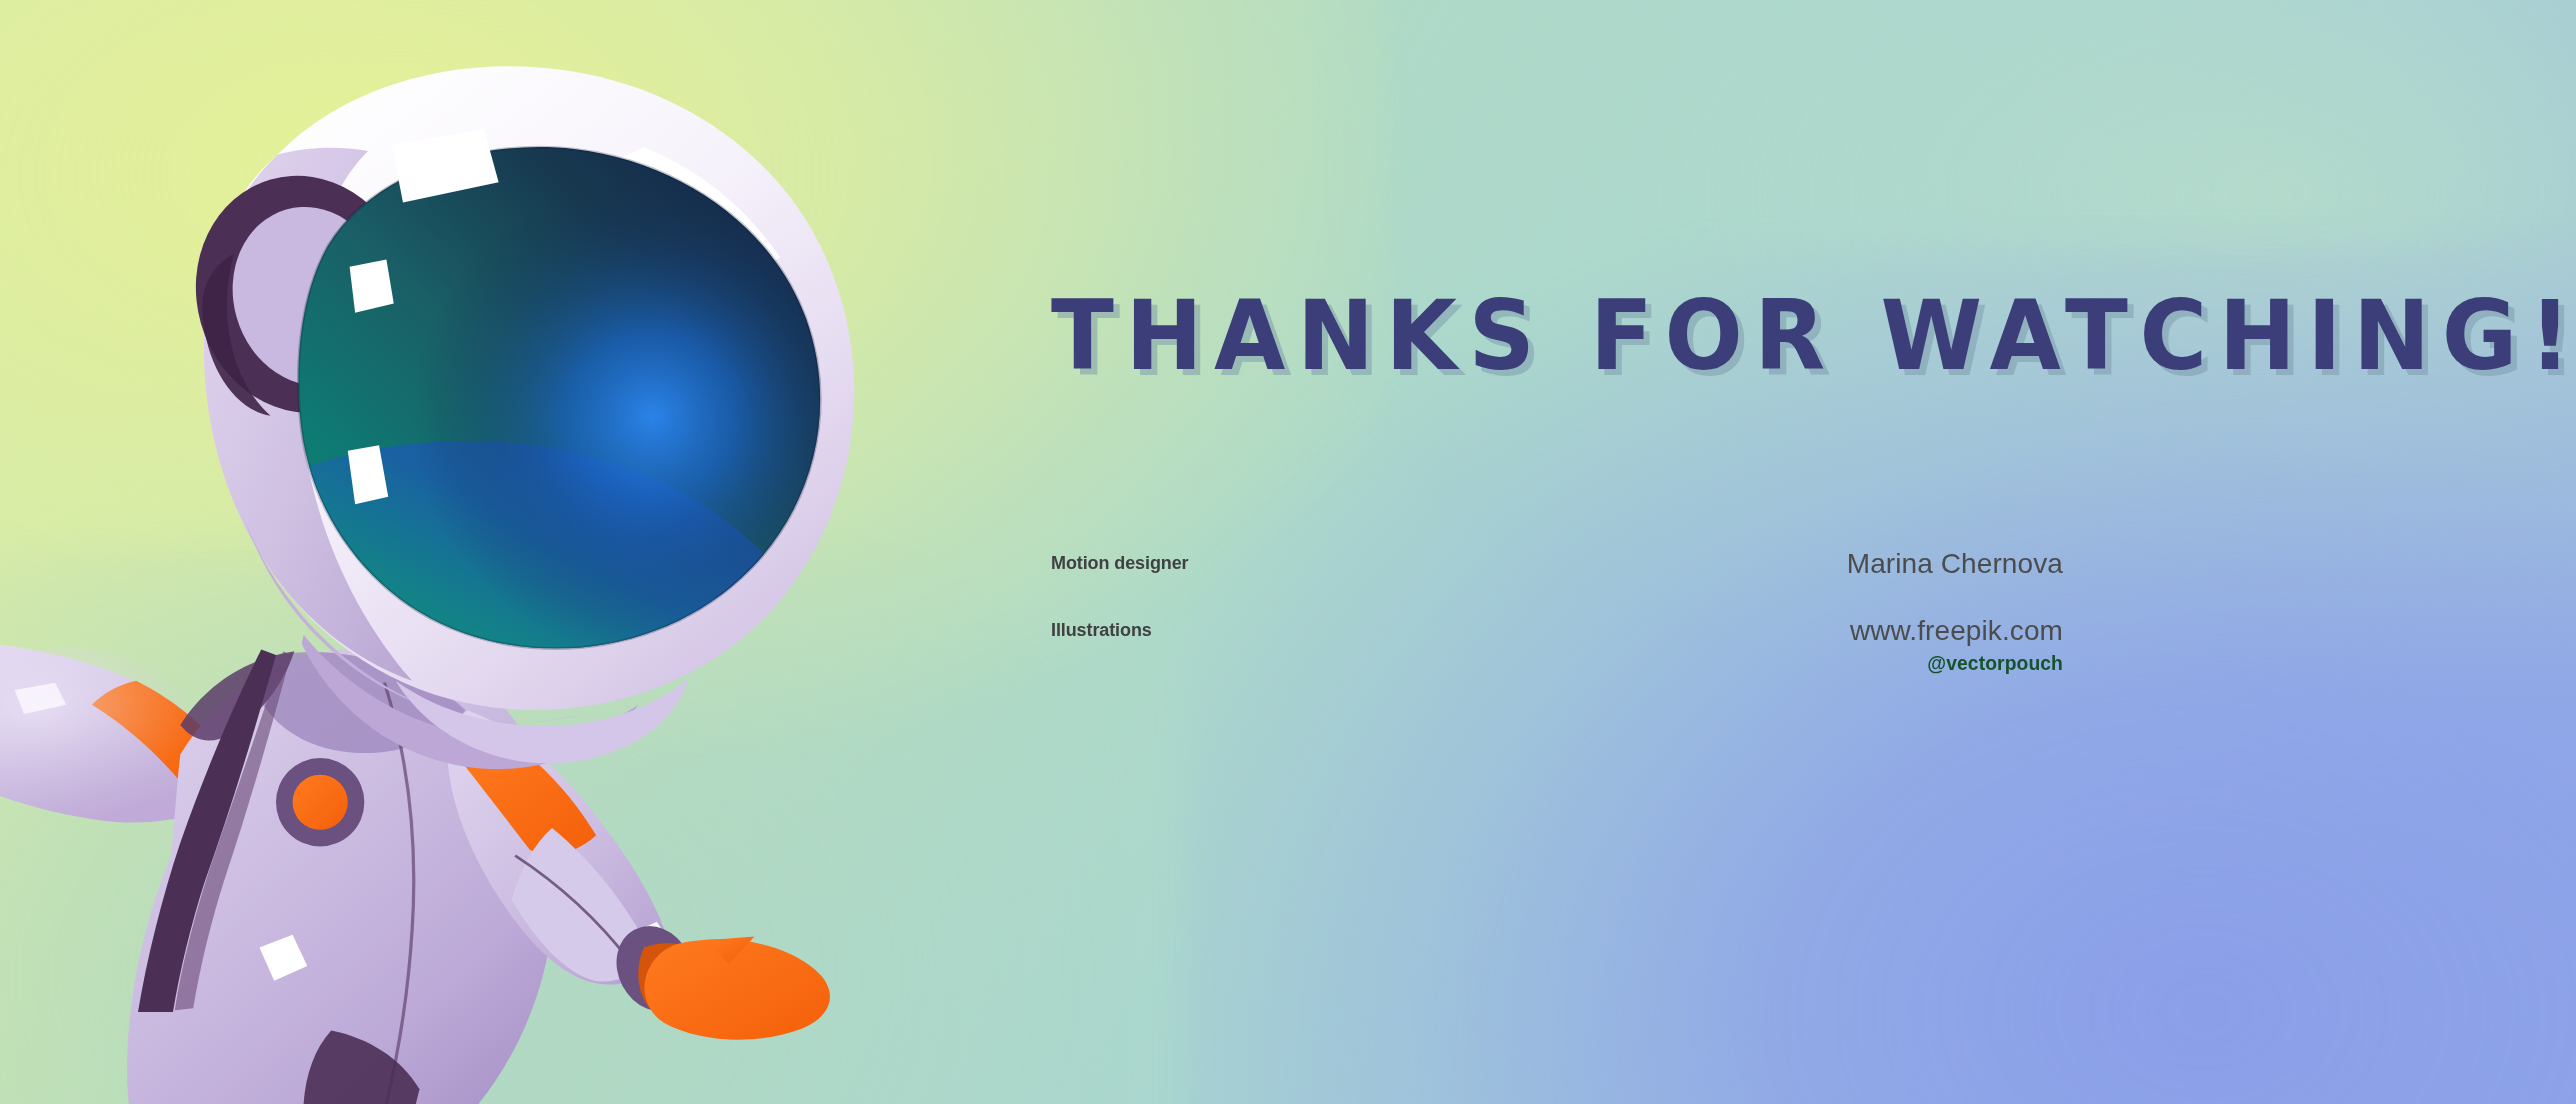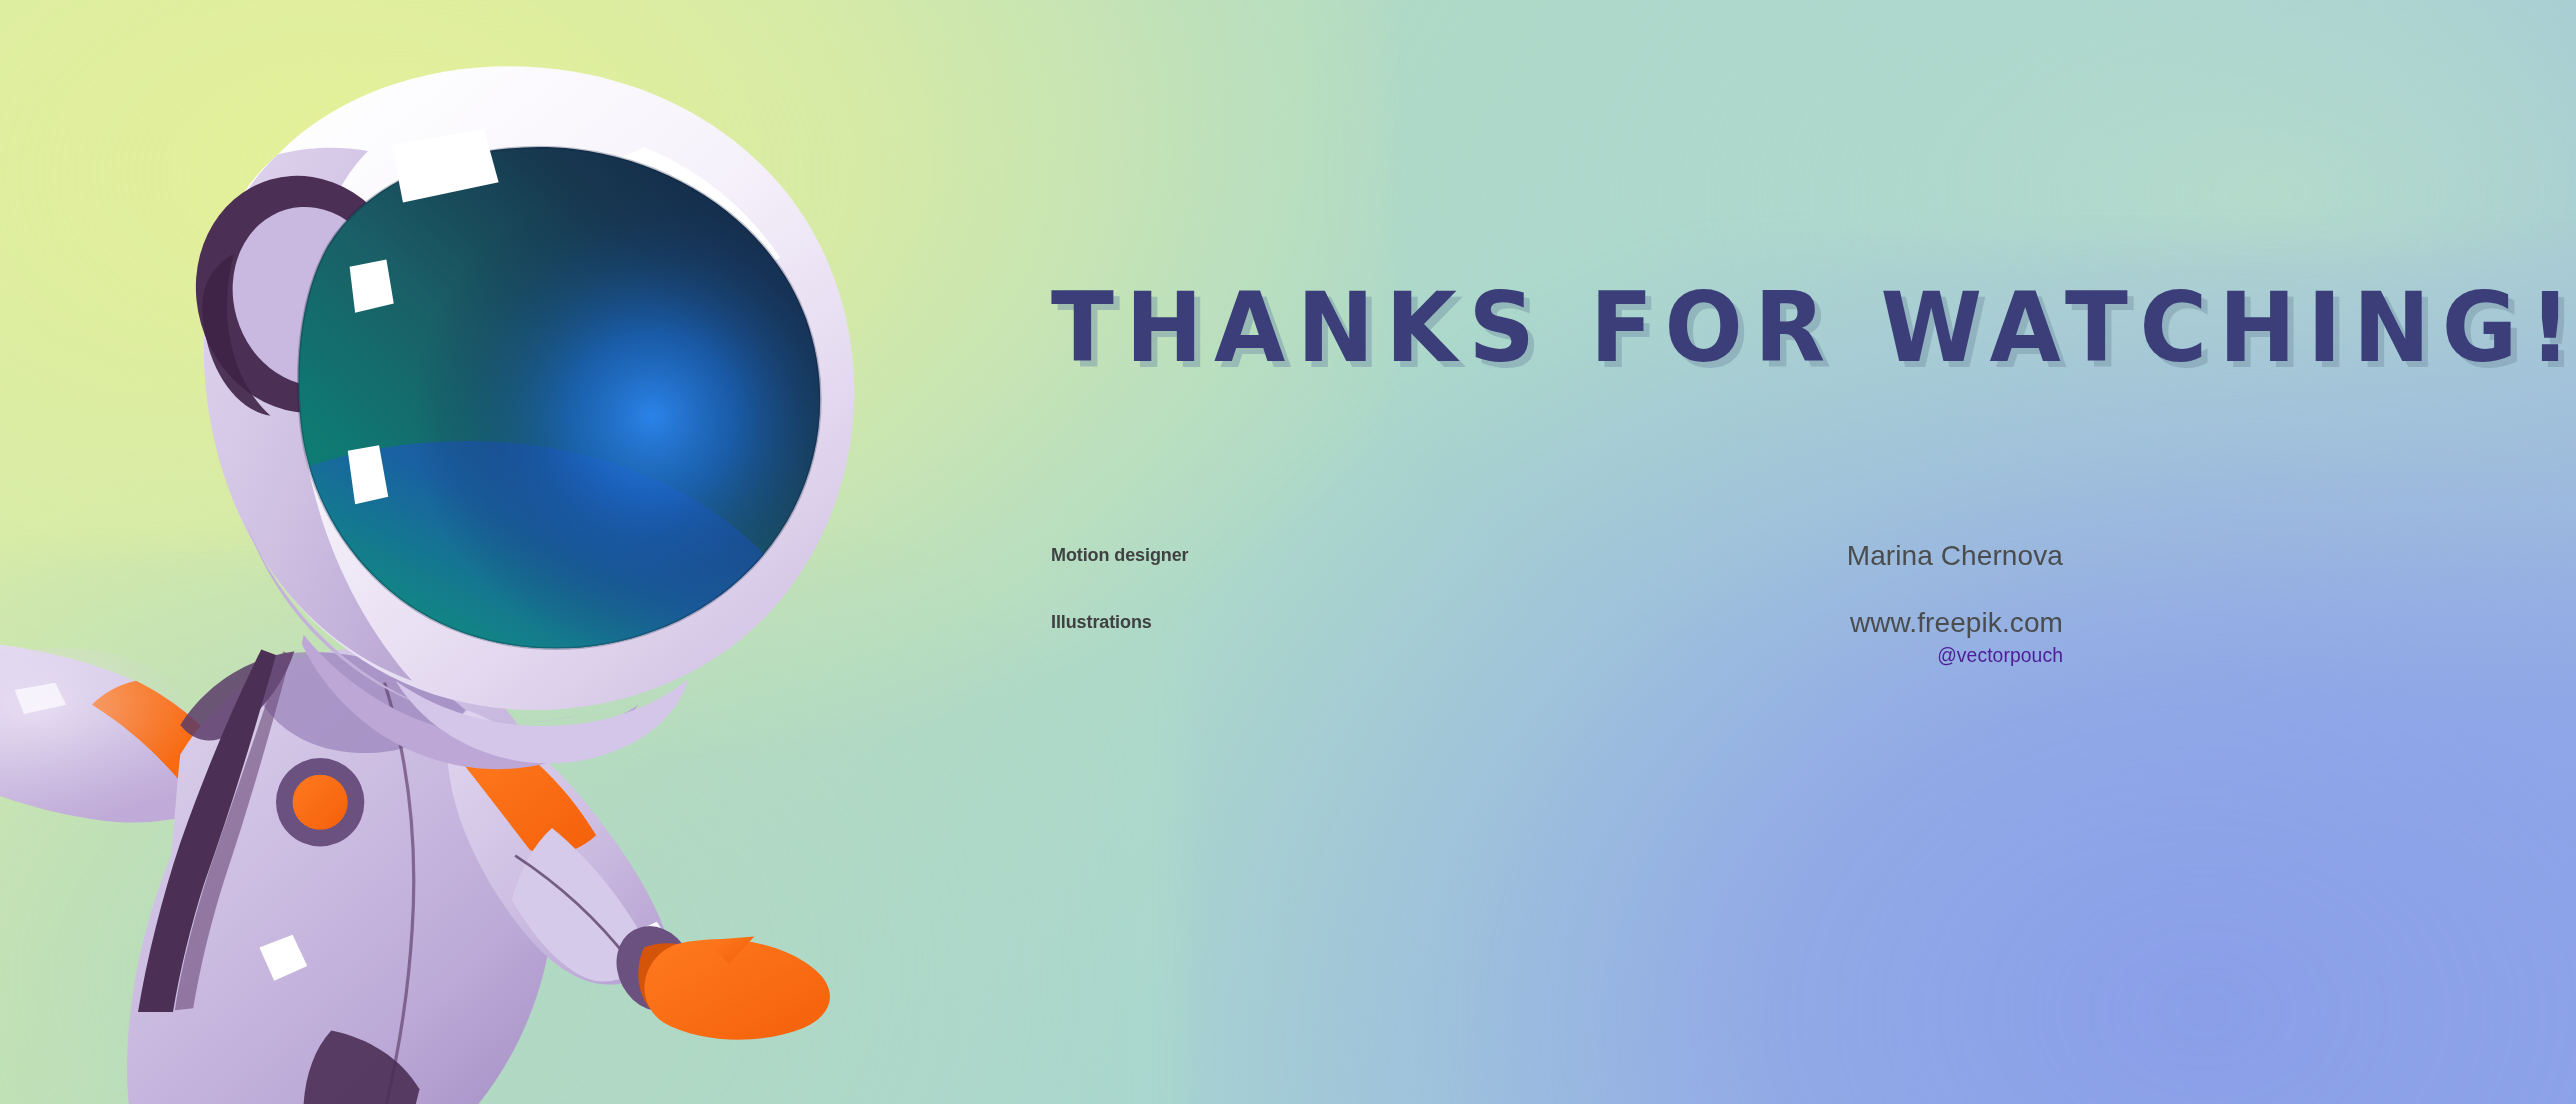--- a/index.html
+++ b/index.html
@@ -95,21 +95,21 @@
     width: 920px;
     height: 1104px;
     pointer-events: none;
   }
   .astronaut svg { display: block; width: 100%; height: 100%; }
 
   
   .content {
     position: absolute;
     left: 1051px;
-    top: 8px;
+    top: 16px;
     width: 1398px;
     height: 1063px;
   }
 
   .headline {
     position: absolute;
     left: 0;
     top: 272px;
     margin: 0;
     font-family: "DejaVu Sans", sans-serif;
@@ -154,22 +154,22 @@
   }
   .credit-value {
     font-size: 28px;
     font-weight: 400;
     color: #4A4C4D;
     line-height: 31px;
     letter-spacing: 0.1px;
   }
   .credit-sub {
     font-size: 19.3px;
-    font-weight: 400;
-    color: #4c1d95;
+    font-weight: 700;
+    color: #14532d;
     line-height: 24px;
     letter-spacing: 0.1px;
     margin-top: 5.5px;
   }
   .credit-sub + .credit-sub { margin-top: 0px; }
 </style>
 </head>
 <body>
 
 <div class="slide">

